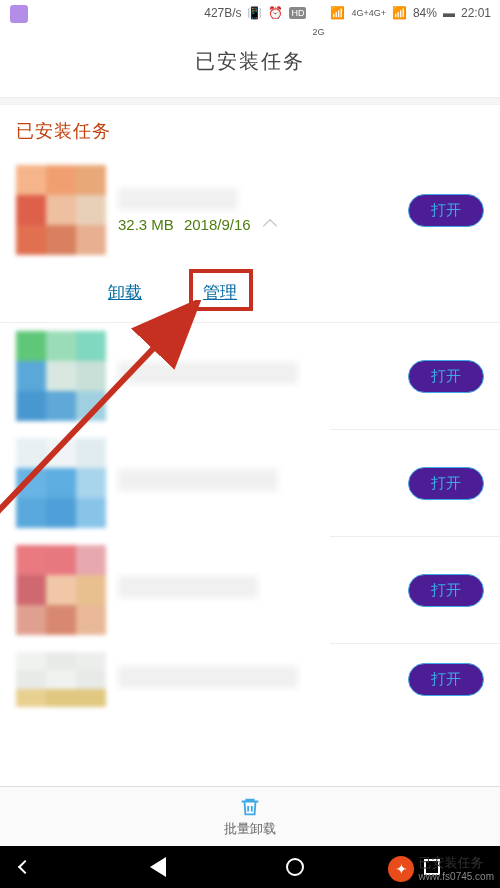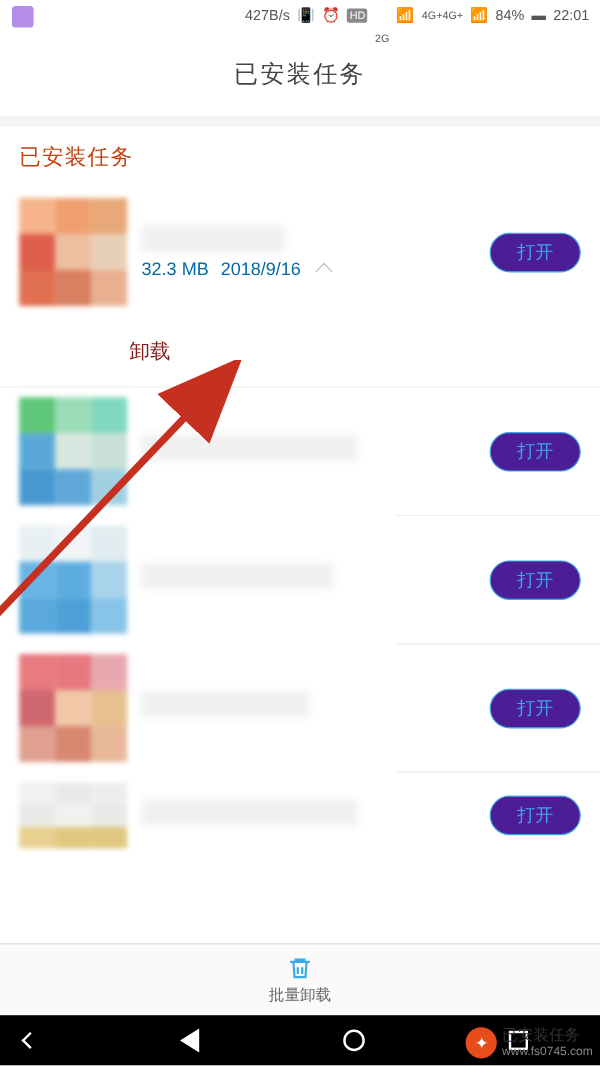--- a/index.html
+++ b/index.html
@@ -15,27 +15,27 @@
   
   .section-header { font-size: 18px; color: #c2410c; padding: 14px 16px; letter-spacing: 1px; }
   
   .app-row { display: flex; align-items: center; padding: 8px 16px; position: relative; min-height: 78px; }
   .app-icon { width: 90px; height: 90px; flex-shrink: 0; }
   .app-info { flex: 1; padding: 0 12px; }
   .app-name-blur { width: 120px; height: 22px; background: #f0f0f0; filter: blur(3px); margin-bottom: 6px; }
   .app-name-blur.w180 { width: 180px; }
   .app-name-blur.w160 { width: 160px; }
   .app-name-blur.w140 { width: 140px; }
-  .app-meta { font-size: 15px; color: #0369a1; display: flex; align-items: center; gap: 10px; }
+  .app-meta { font-size: 15px; color: #4d7c0f; display: flex; align-items: center; gap: 10px; }
   .chevron { display: inline-block; width: 10px; height: 10px; border-left: 1px solid #bbb; border-top: 1px solid #bbb; transform: rotate(45deg); margin-left: 4px; margin-top: 4px; }
   
   .open-btn { border: 1px solid #3da9e6; color: #3da9e6; background: #4c1d95; border-radius: 18px; padding: 6px 22px; font-size: 15px; position: absolute; right: 16px; }
   
   .action-row { display: flex; padding: 18px 0; border-bottom: 1px solid #eee; }
-  .action-btn { width: 90px; margin-left: 108px; color: #7f1d1d; font-size: 17px; text-align: left; }
+  .action-btn { width: 90px; margin-left: 108px; color: #0369a1; font-size: 17px; text-align: left; text-decoration: underline; }
   .action-btn.manage { margin-left: 5px; position: relative; }
   .red-box { position: absolute; border: 4px solid #c63021; left: -14px; top: -12px; width: 64px; height: 42px; }
   
   .thin-divider { height: 1px; background: #eee; margin-left: 330px; }
   
   .bottom-bar { position: absolute; bottom: 42px; left: 0; right: 0; height: 60px; border-top: 1px solid #ddd; background: #fafafa; display: flex; flex-direction: column; align-items: center; justify-content: center; gap: 2px; }
   .trash-icon { color: #3da9e6; }
   .bottom-label { font-size: 13px; color: #666; }
   
   .nav-bar { position: absolute; bottom: 0; left: 0; right: 0; height: 42px; background: #000; display: flex; align-items: center; justify-content: space-around; }
@@ -97,20 +97,24 @@
       <span>32.3 MB</span>
       <span>2018/9/16</span>
       <span class="chevron"></span>
     </div>
   </div>
   <button class="open-btn">打开</button>
 </div>
 
 <div class="action-row">
   <div class="action-btn">卸载</div>
+  <div class="action-btn manage">
+    <span>管理</span>
+    <div class="red-box"></div>
+  </div>
 </div>
 
 <div class="app-row">
   <div class="app-icon pix">
     <div style="background:#5fc878"></div>
       <div style="background:#9bdcb8"></div>
       <div style="background:#80d8c0"></div>
     <div style="background:#5aa8d8"></div>
       <div style="background:#d8e8e0"></div>
       <div style="background:#c8e0d8"></div>

